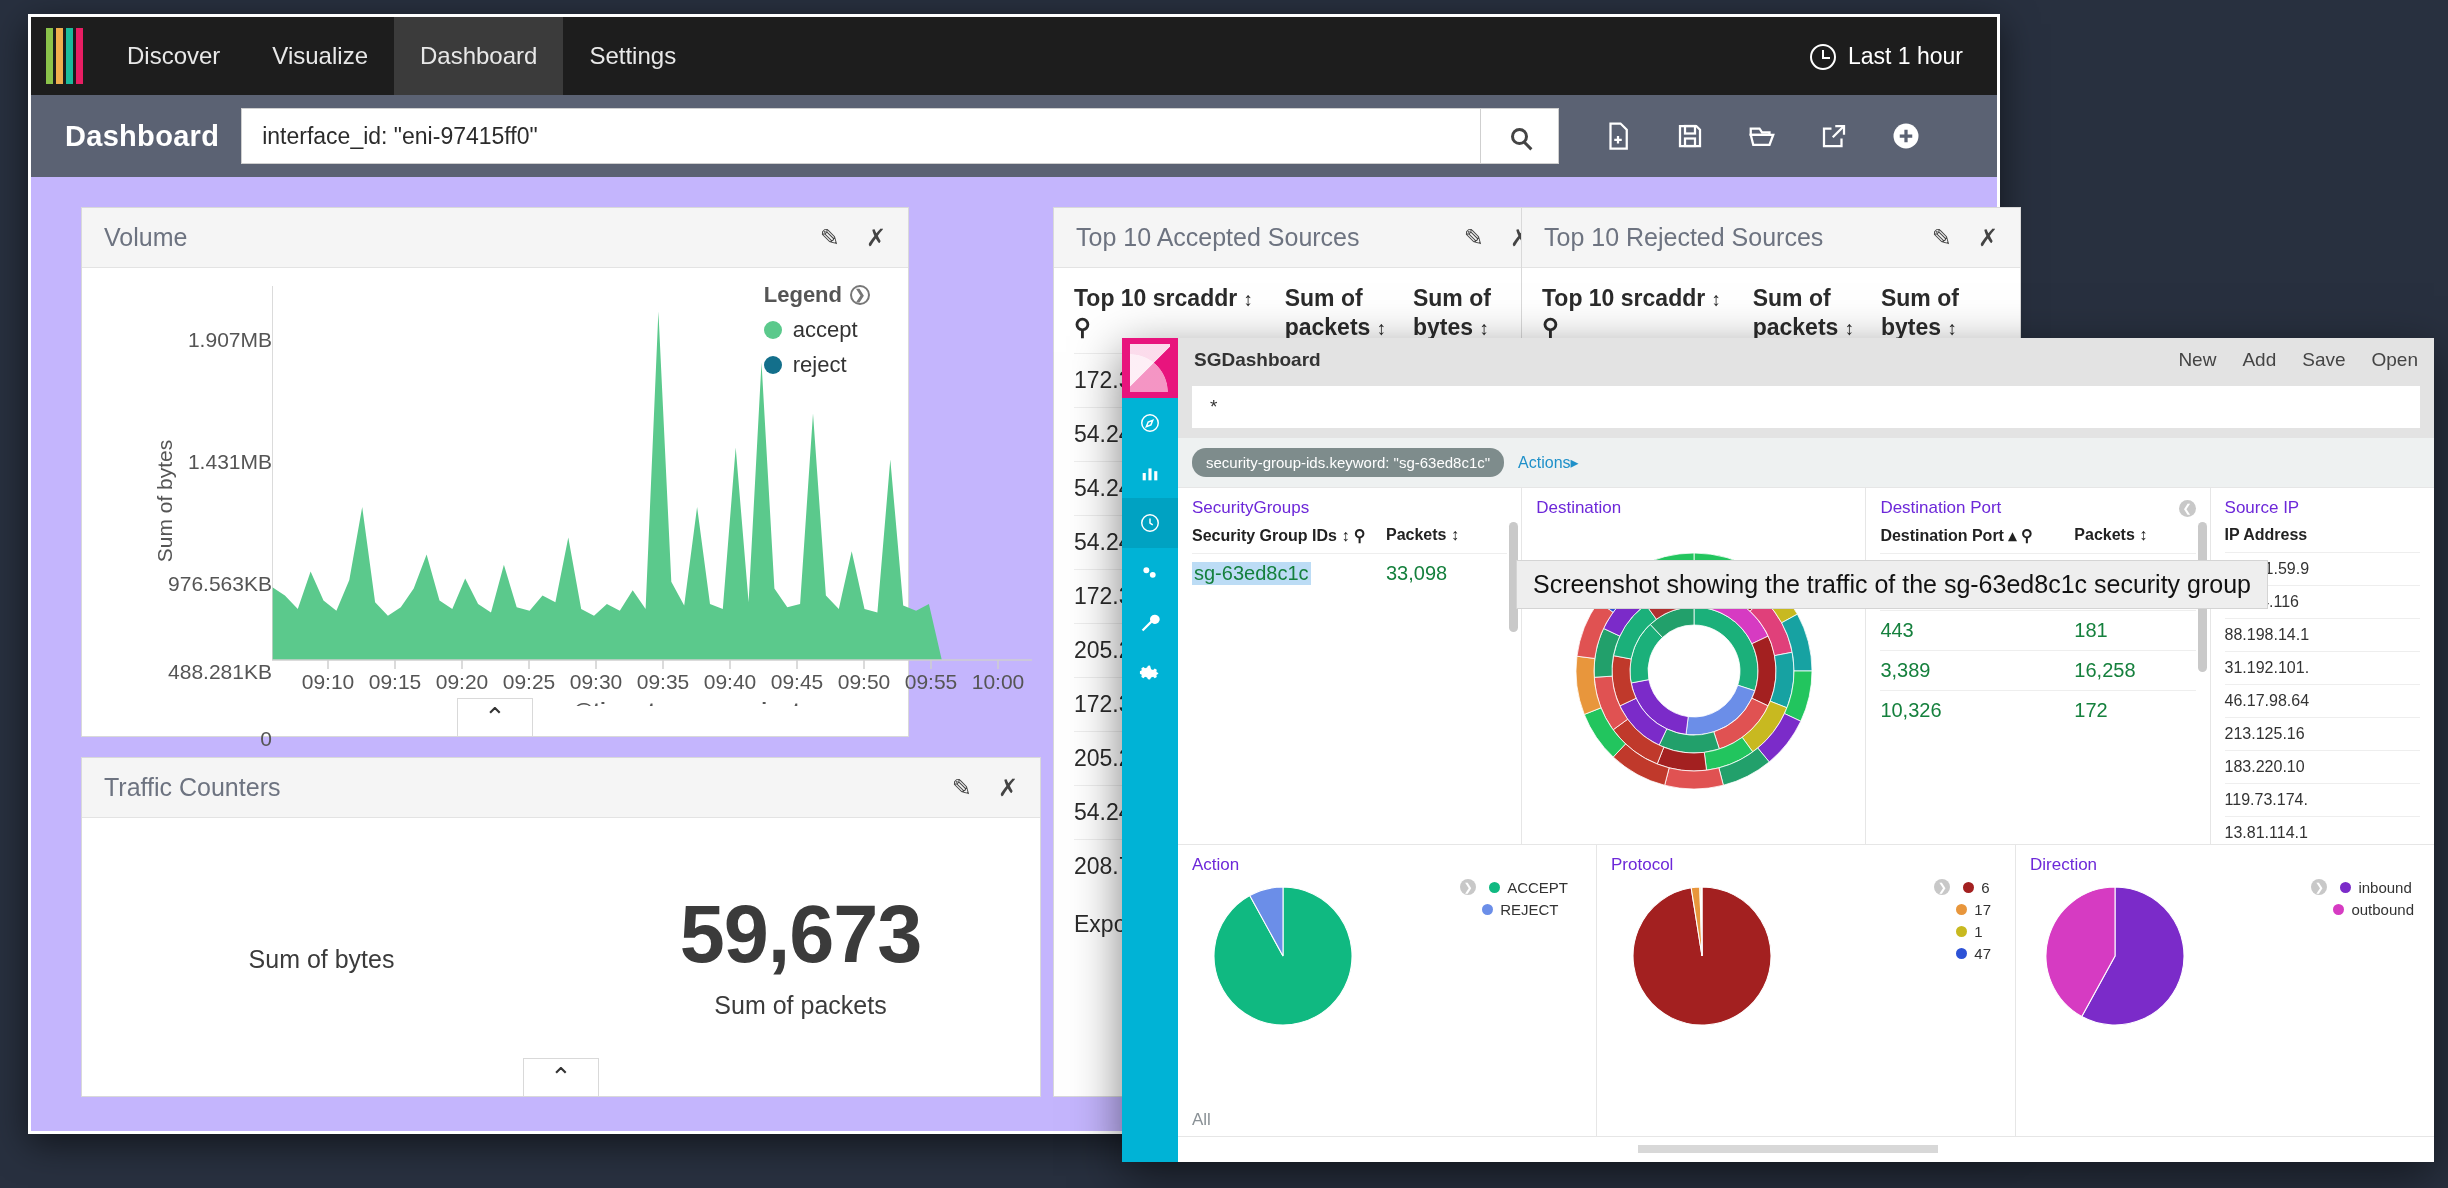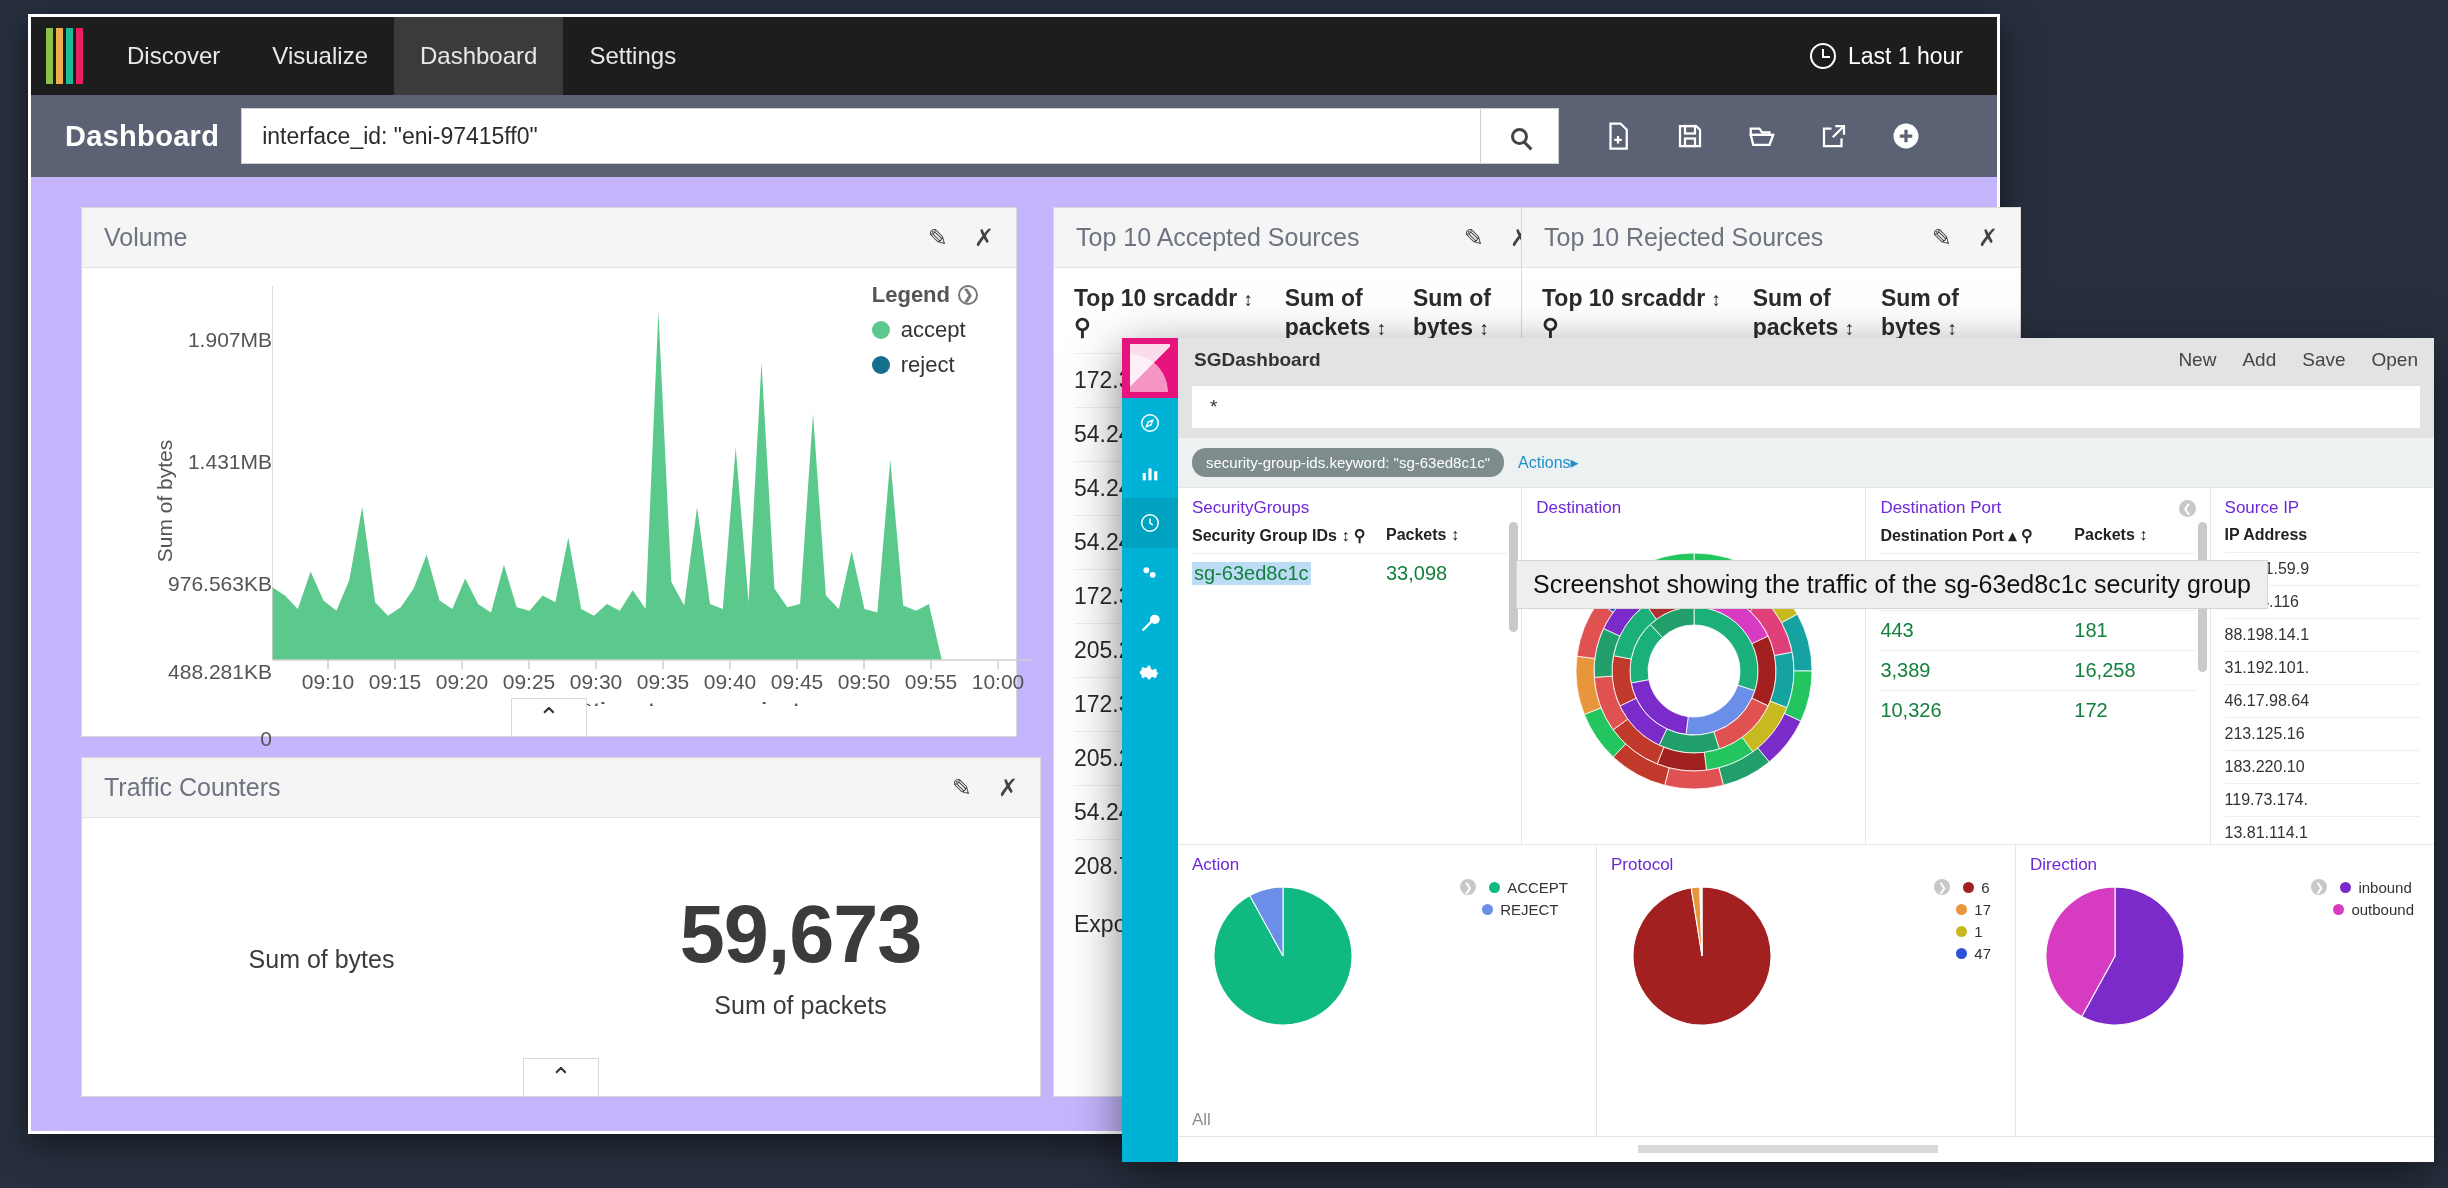--- a/index.html
+++ b/index.html
@@ -31,21 +31,21 @@
     display:flex; align-items:center; cursor:pointer; position:relative;
   }
   .kb-nav-item.active{ background:#3b3b3b; }
   .kb-nav-item.active:after{
     content:""; position:absolute; left:50%; bottom:-11px; margin-left:-11px;
     width:0;height:0;border-left:11px solid transparent;border-right:11px solid transparent;
     border-top:11px solid #3b3b3b;
   }
   .kb-timepicker{
     margin-left:auto; margin-right:34px; color:#fff; font-size:23px;
-    display:flex; align-items:flex-start; gap:12px; cursor:pointer;
+    display:flex; align-items:flex-end; gap:12px; cursor:pointer;
   }
   .clock-ico{
     width:26px;height:26px;border:2.5px solid #fff;border-radius:50%;
     position:relative; display:inline-block;
   }
   .clock-ico:before{content:"";position:absolute;left:10px;top:4px;width:2.5px;height:9px;background:#fff;}
   .clock-ico:after{content:"";position:absolute;left:11px;top:11px;width:7px;height:2.5px;background:#fff;}
 
   .kb-subbar{
     height:82px; background:#5b6273; display:flex; align-items:center; padding:0 22px;
@@ -77,21 +77,21 @@
   .panel-actions{ margin-left:auto; display:flex; gap:26px; align-items:center;}
   .panel-actions span{ cursor:pointer; color:#444; font-size:24px; line-height:1;}
   .collapse-tab{
     position:absolute; bottom:0; left:50%; margin-left:-38px; width:76px;height:38px;
     background:#fff; border:1px solid #d9d9d9; border-bottom:none;
     display:flex;align-items:center;justify-content:center; font-size:26px; color:#333;
     cursor:pointer;
   }
 
   
-  #panel-volume{ left:50px; top:190px; width:936px; height:530px;}
+  #panel-volume{ left:50px; top:190px; width:828px; height:530px;}
   .chart-area{ position:relative; height:466px; }
   .legend-box{ position:absolute; right:38px; top:14px; text-align:left;}
   .legend-title{ font-size:22px; color:#555; font-weight:bold; display:flex;align-items:center;gap:8px;}
   .legend-item{ display:flex; align-items:center; gap:11px; font-size:22px; color:#333; margin-top:9px;}
   .legend-dot{ width:18px;height:18px;border-radius:50%; display:inline-block;}
   .ylabel{
     position:absolute; left:22px; top:50%; transform:translateY(-50%) rotate(-90deg);
     transform-origin:center; font-size:21px; color:#555; white-space:nowrap;
   }
   .ytick{ position:absolute; right:0; font-size:21px; color:#555; text-align:right; width:170px;}

